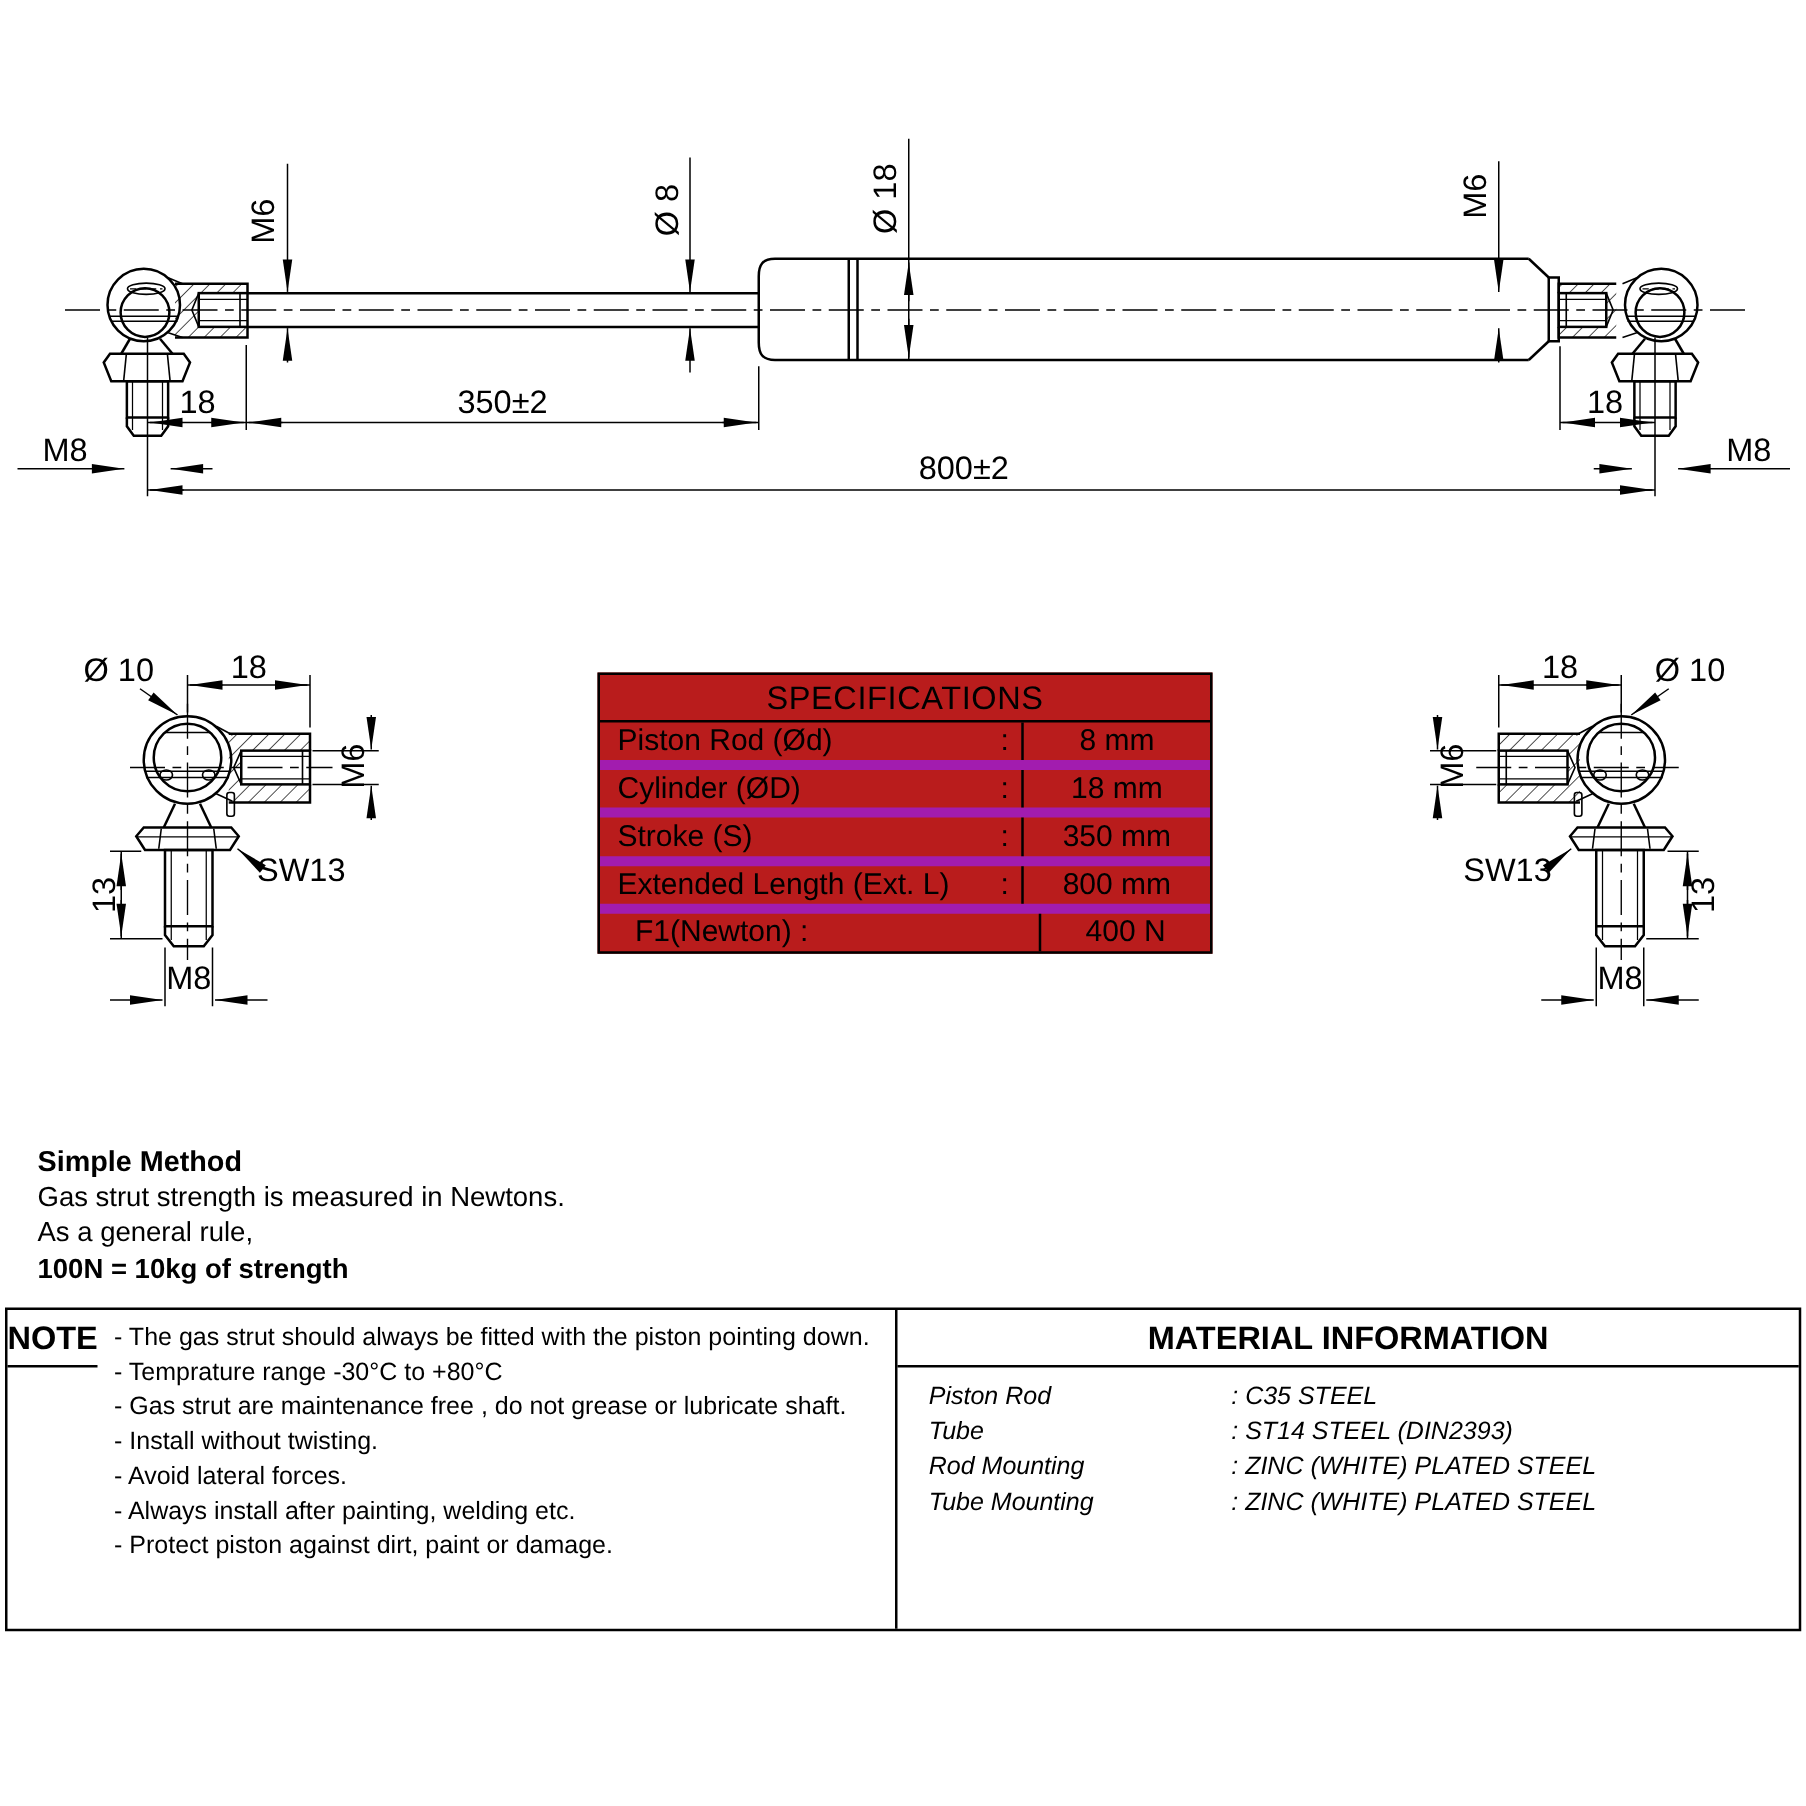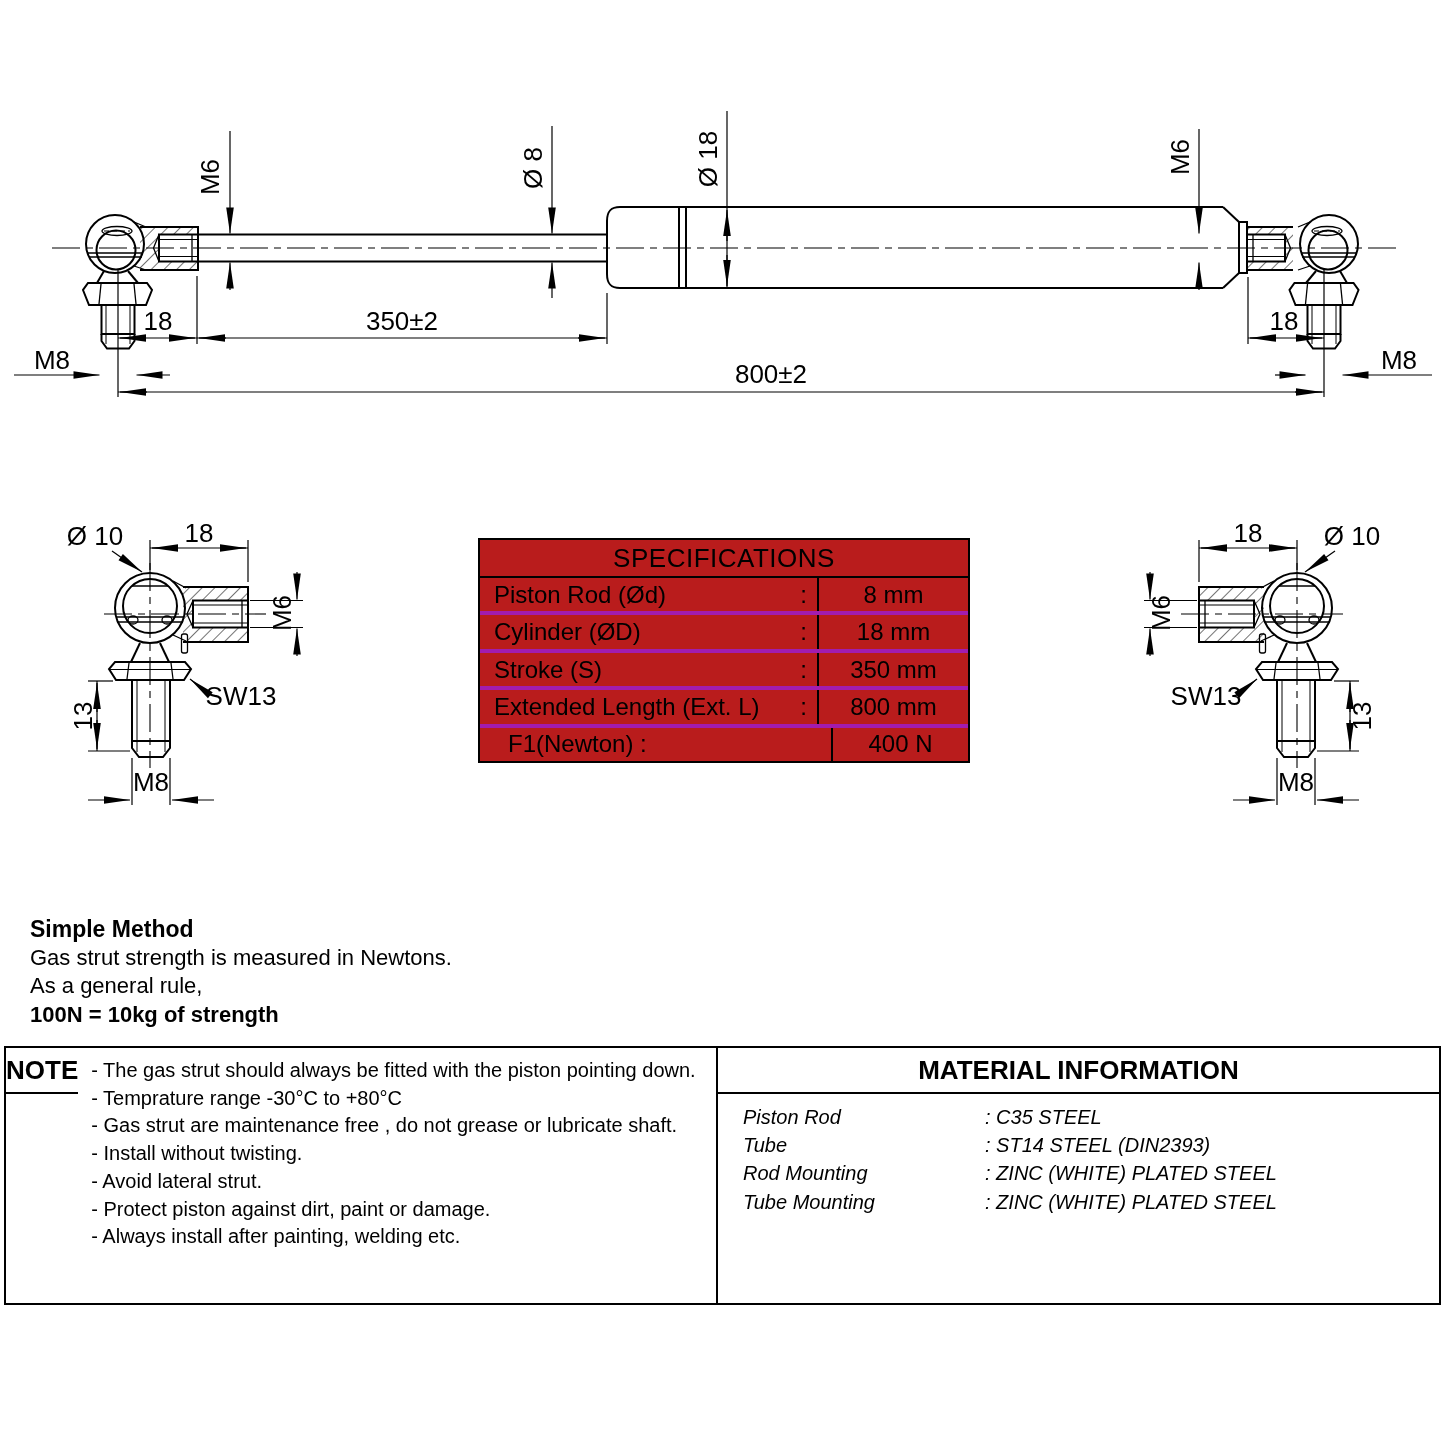--- a/index.html
+++ b/index.html
@@ -10,21 +10,21 @@
   svg .tl{stroke:#000;stroke-width:1.3;fill:none;}
   svg .hl{stroke:#000;stroke-width:1;fill:none;}
   svg .dim{stroke:#000;stroke-width:1.2;fill:none;}
   svg .cl{stroke:#000;stroke-width:1.1;fill:none;stroke-dasharray:28 6 7 6;}
   .drawing-svg{position:absolute;}
   
   .spec-table{position:absolute;left:478px;top:538px;width:492px;height:225px;
     border:2px solid #000;box-sizing:border-box;display:flex;flex-direction:column;background:#b91c1c;}
   .spec-header{height:36px;flex:none;border-bottom:2px solid #000;display:flex;
     align-items:center;justify-content:center;font-size:26px;letter-spacing:.5px;}
-  .spec-row{flex:1;display:flex;border-bottom:4px solid #a21caf;font-size:24px;}
+  .spec-row{flex:1;display:flex;border-bottom:8px solid #a21caf;font-size:24px;}
   .spec-row:last-child{border-bottom:none;margin-left:14px;}
   .spec-label{width:337px;box-sizing:border-box;display:flex;align-items:center;
     justify-content:space-between;padding:0 10px 0 14px;}
   .spec-value{flex:1;border-left:2px solid #000;display:flex;align-items:center;justify-content:center;}
   
   .simple{position:absolute;left:30px;top:915px;font-size:22px;line-height:28.5px;}
   .simple .t{font-weight:bold;font-size:23px;}
   .simple .b{font-weight:bold;}
   
   .bottom-table{position:absolute;left:4px;top:1046px;width:1437px;height:259px;
@@ -356,23 +356,23 @@
   </div>
 
   <div class="bottom-table">
     <div class="bt-left">
       <div class="bt-header">NOTE</div>
       <div class="note-items">
         <div>- The gas strut should always be fitted with the piston pointing down.</div>
         <div>- Temprature range -30°C to +80°C</div>
         <div>- Gas strut are maintenance free , do not grease or lubricate shaft.</div>
         <div>- Install without twisting.</div>
-        <div>- Avoid lateral strut.</div>
+        <div>- Avoid lateral forces.</div>
+        <div>- Always install after painting, welding etc.</div>
         <div>- Protect piston against dirt, paint or damage.</div>
-        <div>- Always install after painting, welding etc.</div>
       </div>
     </div>
     <div class="bt-right">
       <div class="bt-header">MATERIAL INFORMATION</div>
       <div class="mat-rows">
         <div>
           <span class="mat-label">Piston Rod</span><span>: C35 STEEL</span>
         </div>
         <div>
           <span class="mat-label">Tube</span><span>: ST14 STEEL (DIN2393)</span>

